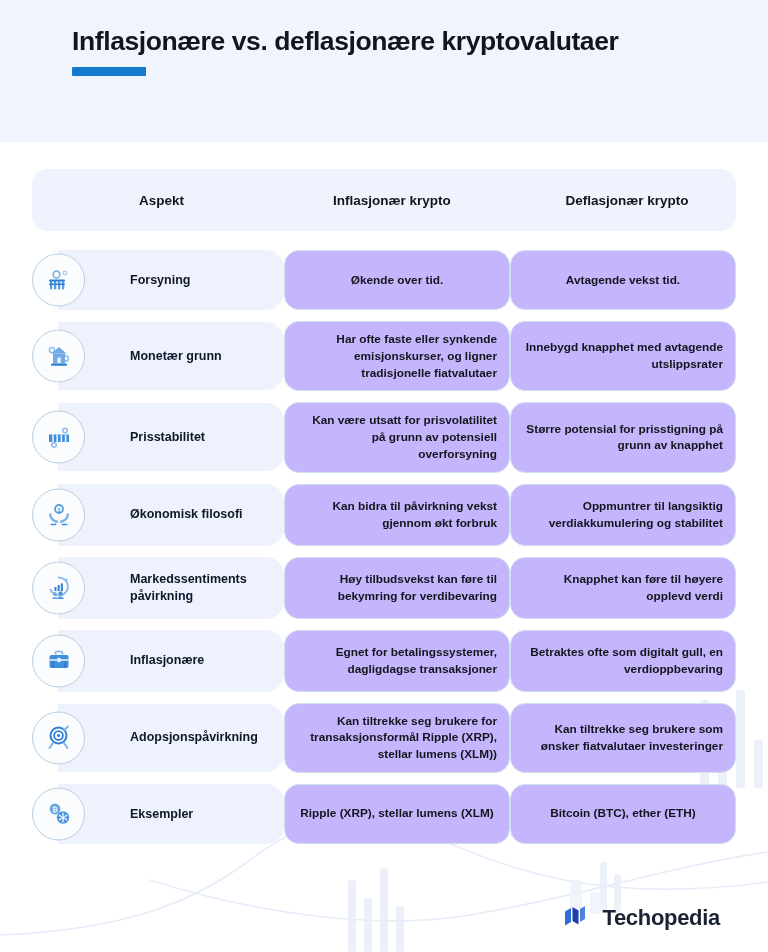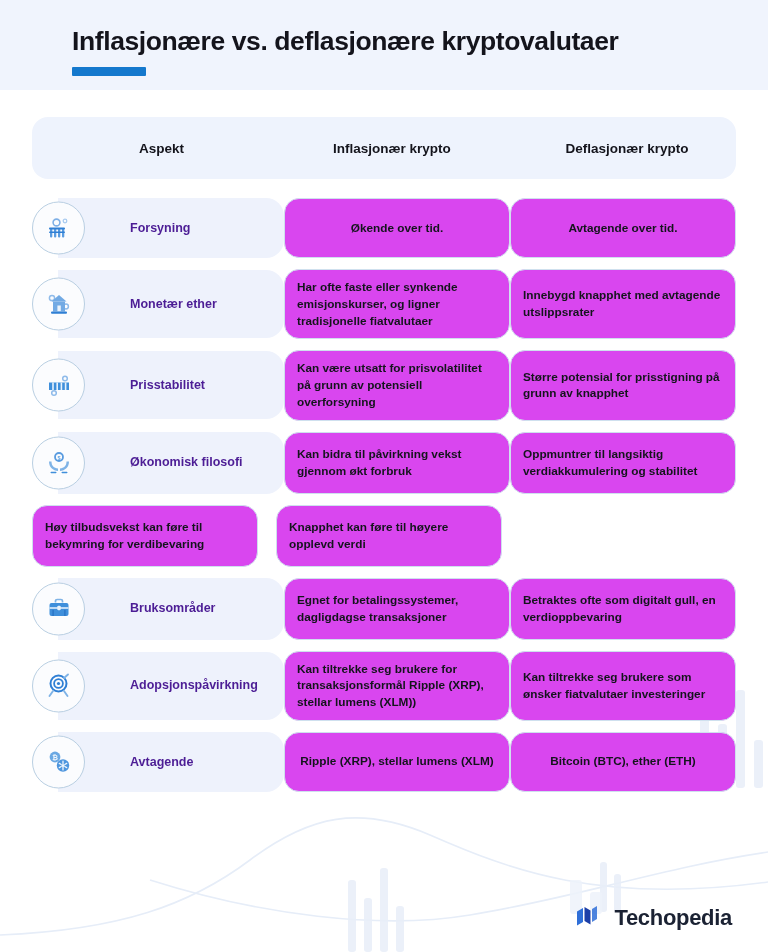--- a/index.html
+++ b/index.html
@@ -21,21 +21,21 @@
     position: absolute;
     inset: 0;
     pointer-events: none;
     z-index: 0;
   }
 
   
   .header-band {
     position: relative;
     z-index: 2;
-    height: 90px;
+    height: 142px;
     background: #f0f4fd;
     box-sizing: border-box;
     padding: 26px 40px 0 72px;
   }
   .page-title {
     font-size: 26.5px;
     font-weight: bold;
     letter-spacing: -0.4px;
     color: #14141c;
     line-height: 1.15;
@@ -114,55 +114,55 @@
     border: 1.4px solid #b9cfe2;
     box-sizing: border-box;
     display: flex;
     align-items: center;
     justify-content: center;
   }
   .icon-badge svg { display: block; }
   .aspect-label {
     font-size: 12.5px;
     font-weight: bold;
-    color: #4c1d95;
+    color: #0f172a;
     line-height: 1.32;
   }
 
   
   .card {
     width: 226px;
     flex: 0 0 226px;
-    background: #d946ef;
+    background: #c4b5fd;
     border: 1.2px solid #cfe0ee;
     border-radius: 15px;
     display: flex;
     align-items: center;
     justify-content: center;
-    text-align: left;
+    text-align: right;
     padding: 9px 12px;
     box-sizing: border-box;
     min-height: 58px;
   }
   .card-text {
     font-size: 11.8px;
     font-weight: bold;
     line-height: 1.42;
     color: #14141c;
   }
 
   
   .h1 .aspect-pill, .h1 .card { min-height: 60px; }
   .h2 .aspect-pill, .h2 .card { min-height: 62px; }
   .h3 .aspect-pill, .h3 .card { min-height: 68px; }
 
   
   .footer {
     position: absolute;
-    right: 36px;
+    right: 48px;
     bottom: 18px;
     z-index: 3;
     display: flex;
     align-items: center;
     gap: 13px;
   }
   .logo-text {
     font-size: 22px;
     font-weight: bold;
     color: #1b2233;
@@ -229,38 +229,38 @@
           </svg>
         </span>
         <span class="aspect-label">Forsyning</span>
       </div>
     </div>
     <div class="card">
       <span class="card-text">Økende over tid.</span>
     </div>
     <div class="gap-col"></div>
     <div class="card">
-      <span class="card-text">Avtagende over tid.</span>
+      <span class="card-text">Avtagende vekst tid.</span>
     </div>
   </div>
 
   <div class="row h3">
     <div class="aspect-cell">
       <div class="aspect-pill">
         <span class="icon-badge">
           <svg width="30" height="30" viewBox="0 0 30 30">
             <circle cx="8" cy="8.5" r="2.6" fill="none" stroke="#8fbbea" stroke-width="1.5"></circle>
             <circle cx="22" cy="17" r="2.4" fill="none" stroke="#8fbbea" stroke-width="1.5"></circle>
             <path d="M15 5.5 L22.5 12 H7.5 Z" fill="#72aae4"></path>
             <rect x="9" y="12" width="12" height="10" fill="#72aae4"></rect>
             <rect x="13.4" y="16" width="3.4" height="6" fill="#eaf3fc"></rect>
             <rect x="7" y="22" width="16" height="2.2" rx="1" fill="#2f7fd4"></rect>
           </svg>
         </span>
-        <span class="aspect-label">Monetær ether</span>
+        <span class="aspect-label">Monetær grunn</span>
       </div>
     </div>
     <div class="card">
       <span class="card-text">Har ofte faste eller synkende emisjonskurser, og ligner tradisjonelle fiatvalutaer</span>
     </div>
     <div class="gap-col"></div>
     <div class="card">
       <span class="card-text">Innebygd knapphet med avtagende utslippsrater</span>
     </div>
   </div>
@@ -312,20 +312,40 @@
     <div class="card">
       <span class="card-text">Kan bidra til påvirkning vekst gjennom økt forbruk</span>
     </div>
     <div class="gap-col"></div>
     <div class="card">
       <span class="card-text">Oppmuntrer til langsiktig verdiakkumulering og stabilitet</span>
     </div>
   </div>
 
   <div class="row h2">
+    <div class="aspect-cell">
+      <div class="aspect-pill">
+        <span class="icon-badge">
+          <svg width="30" height="30" viewBox="0 0 30 30">
+            <path d="M15 5 A 9 9 0 1 1 6.6 17.4" fill="none" stroke="#8fbbea" stroke-width="2" stroke-linecap="round"></path>
+            <path d="M20 7.5 L23.5 5.5 L23 9.5 Z" fill="#8fbbea"></path>
+            <g fill="#2f7fd4">
+              <rect x="10.5" y="14.5" width="2" height="4" rx="0.6"></rect>
+              <rect x="13.7" y="12.5" width="2" height="6" rx="0.6"></rect>
+              <rect x="16.9" y="10.8" width="2" height="7.7" rx="0.6"></rect>
+            </g>
+            <circle cx="11" cy="21.5" r="1.9" fill="#6aa8e3"></circle>
+            <circle cx="16.5" cy="21" r="2.2" fill="#4e96de"></circle>
+            <path d="M8 26.5 C8 23.8, 14 23.8, 14 26.5 Z" fill="#6aa8e3"></path>
+            <path d="M13.3 26.5 C13.3 23.4, 19.7 23.4, 19.7 26.5 Z" fill="#4e96de"></path>
+          </svg>
+        </span>
+        <span class="aspect-label">Markedssentiments påvirkning</span>
+      </div>
+    </div>
     <div class="card">
       <span class="card-text">Høy tilbudsvekst kan føre til bekymring for verdibevaring</span>
     </div>
     <div class="gap-col"></div>
     <div class="card">
       <span class="card-text">Knapphet kan føre til høyere opplevd verdi</span>
     </div>
   </div>
 
   <div class="row h2">
@@ -336,21 +356,21 @@
             <path d="M11.5 9 V7.6 A1.6 1.6 0 0 1 13.1 6 h3.8 A1.6 1.6 0 0 1 18.5 7.6 V9" fill="none" stroke="#7fb3e6" stroke-width="1.7"></path>
             <rect x="5.5" y="9.5" width="19" height="13" rx="2" fill="#3f8fdb"></rect>
             <rect x="5.5" y="13.6" width="19" height="1.8" fill="#cfe4f8"></rect>
             <rect x="13.3" y="12.2" width="3.4" height="4.6" rx="1" fill="#e8f2fc"></rect>
             <g fill="#2a74c6">
               <rect x="8.4" y="16.4" width="1.4" height="6.1"></rect>
               <rect x="20.2" y="16.4" width="1.4" height="6.1"></rect>
             </g>
           </svg>
         </span>
-        <span class="aspect-label">Bruksområder</span>
+        <span class="aspect-label">Inflasjonære</span>
       </div>
     </div>
     <div class="card">
       <span class="card-text">Egnet for betalingssystemer, dagligdagse transaksjoner</span>
     </div>
     <div class="gap-col"></div>
     <div class="card">
       <span class="card-text">Betraktes ofte som digitalt gull, en verdioppbevaring</span>
     </div>
   </div>
@@ -392,21 +412,21 @@
               <path d="M19 14.6 V17"></path>
               <path d="M19 21 V23.4"></path>
               <path d="M15.3 16.9 L17.2 18"></path>
               <path d="M20.8 20 L22.7 21.1"></path>
               <path d="M15.3 21.1 L17.2 20"></path>
               <path d="M20.8 18 L22.7 16.9"></path>
             </g>
             <circle cx="19" cy="19" r="1.5" fill="#eef5fc"></circle>
           </svg>
         </span>
-        <span class="aspect-label">Avtagende</span>
+        <span class="aspect-label">Eksempler</span>
       </div>
     </div>
     <div class="card">
       <span class="card-text">Ripple (XRP), stellar lumens (XLM)</span>
     </div>
     <div class="gap-col"></div>
     <div class="card">
       <span class="card-text">Bitcoin (BTC), ether (ETH)</span>
     </div>
   </div>

